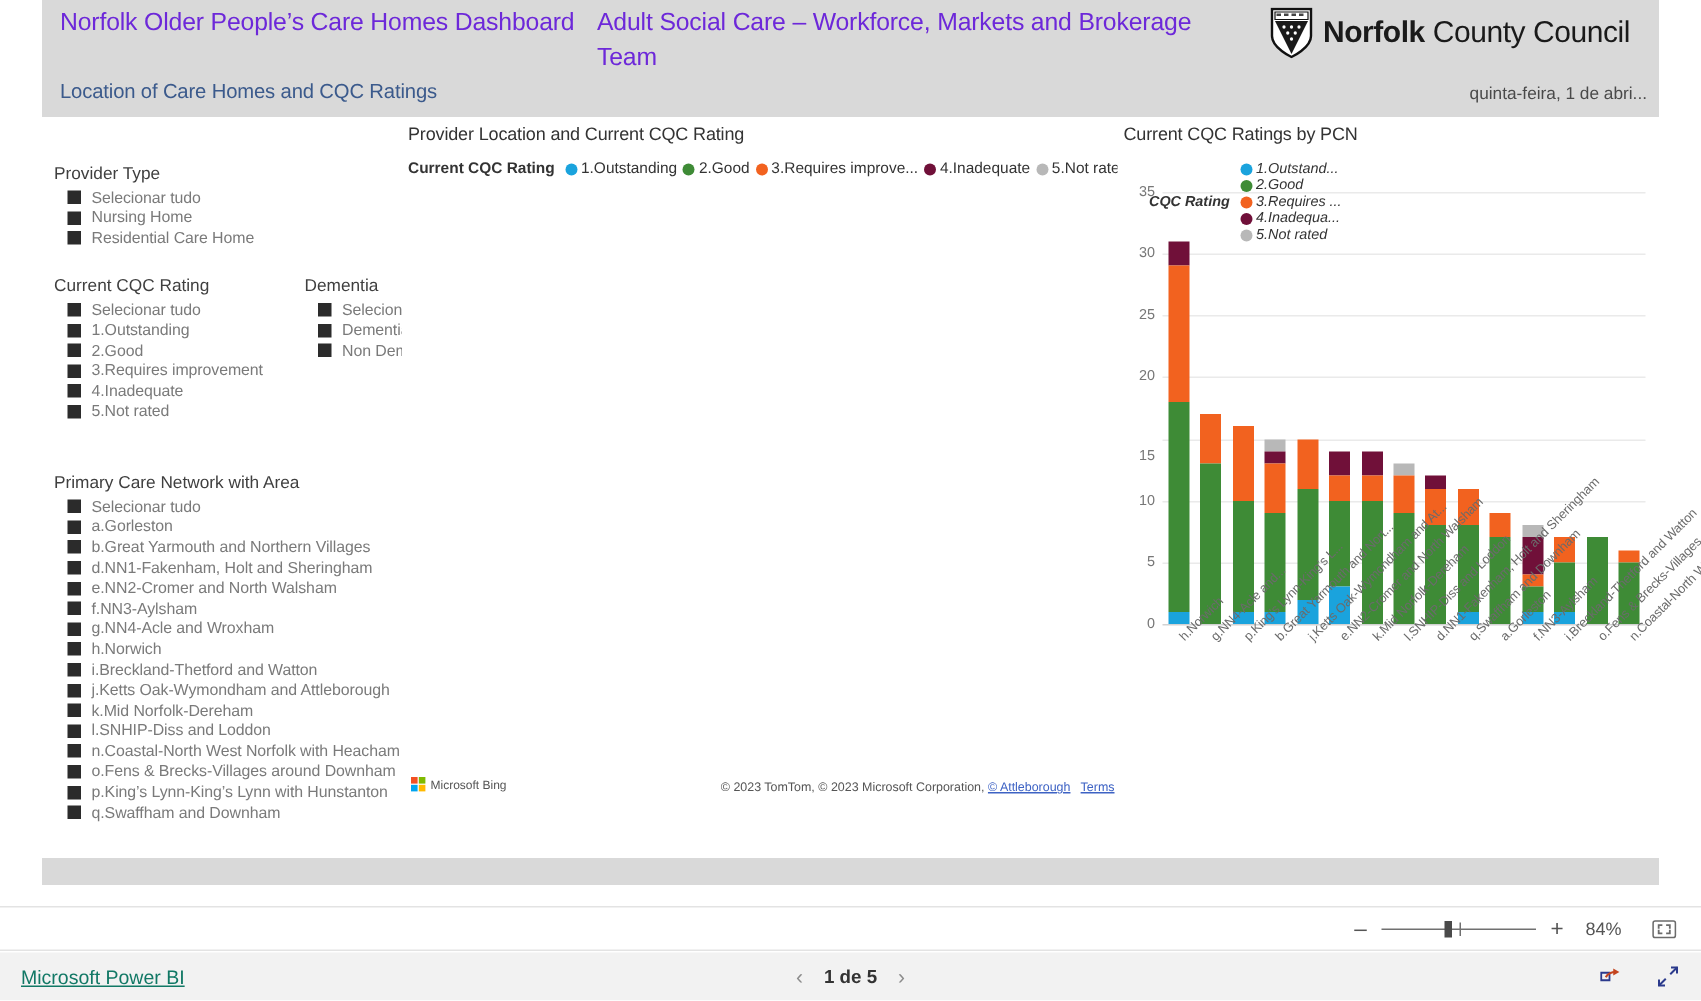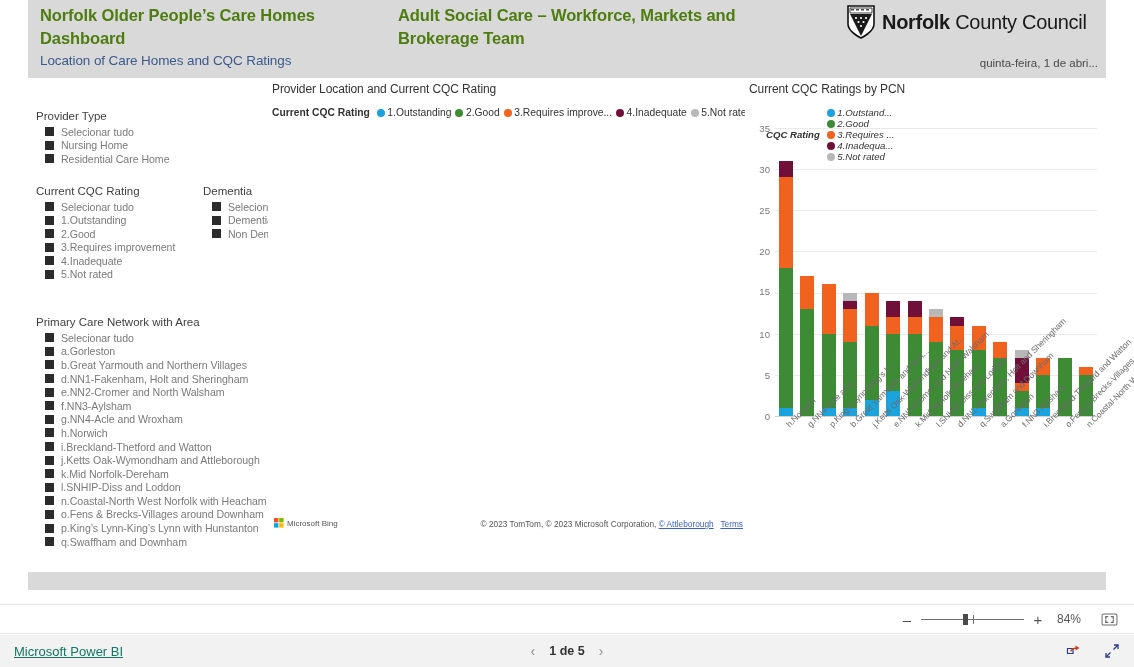--- a/index.html
+++ b/index.html
@@ -27,22 +27,22 @@
 
   
   #header-band {
     position: absolute;
     left: 0; top: 0;
     width: 1078px; height: 78px;
     background: #d9d9d9;
   }
   .hdr-title {
     position: absolute;
-    font-weight: bold;
-    color: #4d7c0f;
+    font-weight: normal;
+    color: #6d28d9;
     font-size: 16.5px;
     line-height: 1.42;
     letter-spacing: -0.1px;
   }
   #hdr-title-1 { left: 12px; top: 4px; width: 355px; }
   #hdr-subtitle {
     position: absolute;
     left: 12px; top: 53px;
     font-size: 13.5px;
     color: #3b5a8c;
@@ -611,21 +611,21 @@
               <span class="legend-text">5.Not rated</span>
             </span>
           </span>
       </div>
 
       <div id="plot-wrap">
         <div id="y-axis">
             <div class="y-tick" style="top: 288px;">0</div>
             <div class="y-tick" style="top: 246.857px;">5</div>
             <div class="y-tick" style="top: 205.714px;">10</div>
-            <div class="y-tick" style="top: 163px;">15</div>
+            <div class="y-tick" style="top: 176px;">15</div>
             <div class="y-tick" style="top: 123.429px;">20</div>
             <div class="y-tick" style="top: 82.2857px;">25</div>
             <div class="y-tick" style="top: 41.1429px;">30</div>
             <div class="y-tick" style="top: 0px;">35</div>
           </div>
         <div id="plot-area">
           <div id="gridlines">
               <div class="gridline" style="top: 288px; background: rgb(210, 210, 210);"></div>
               <div class="gridline" style="top: 246.857px;"></div>
               <div class="gridline" style="top: 205.714px;"></div>

